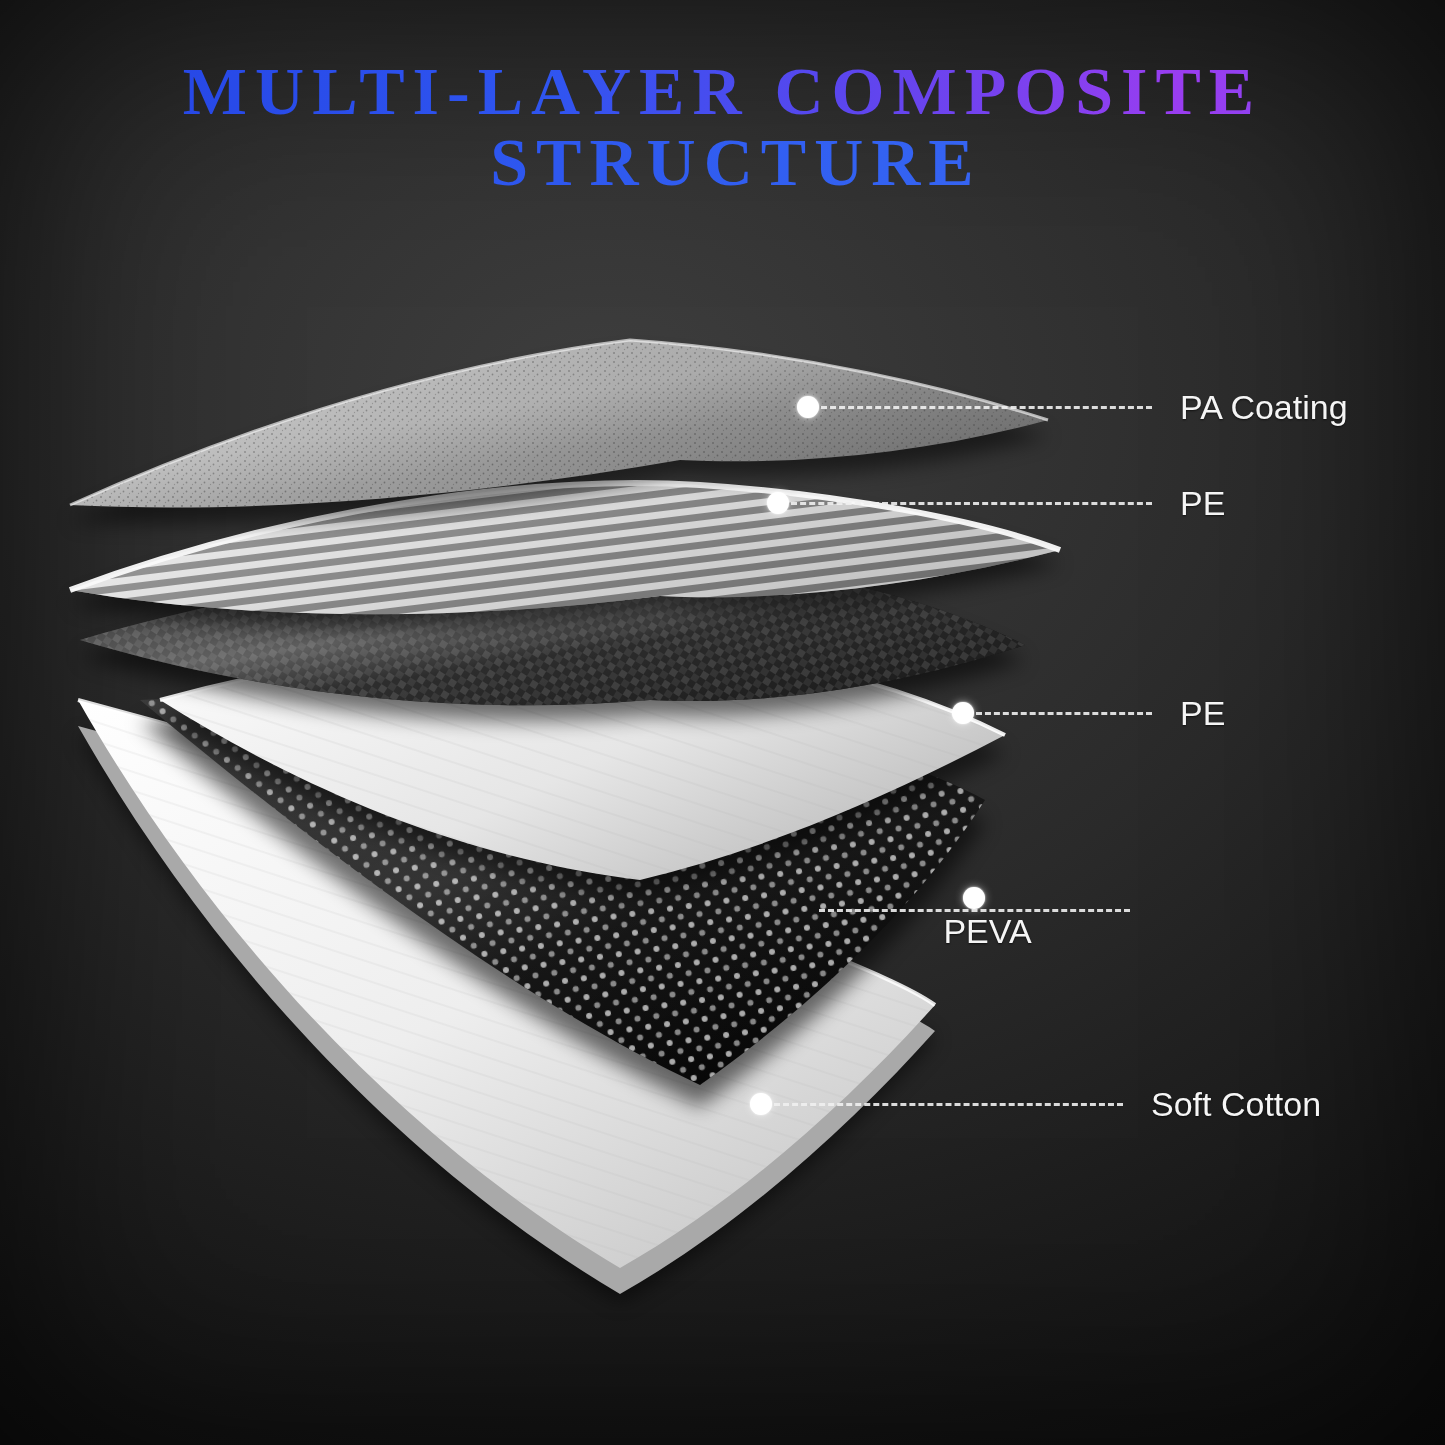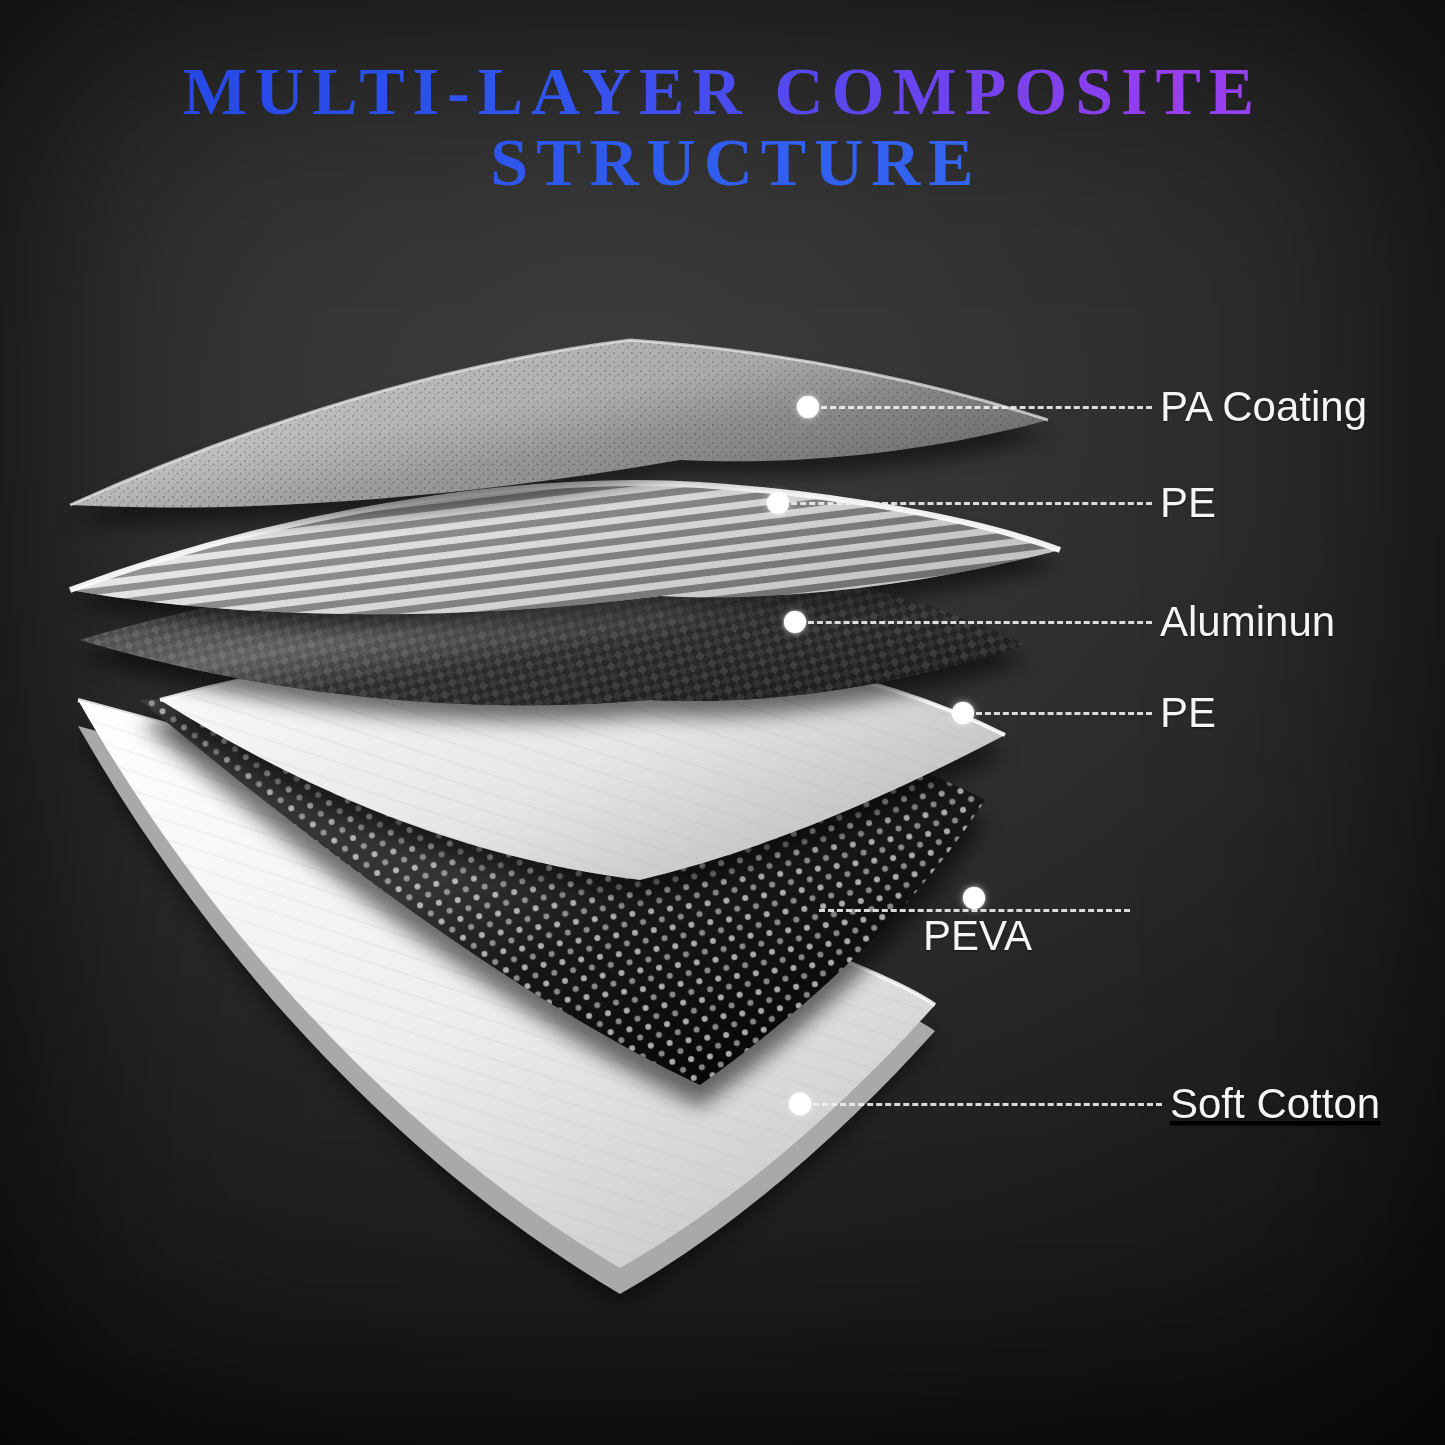--- a/index.html
+++ b/index.html
@@ -32,21 +32,21 @@
     position:absolute;display:flex;align-items:center;height:40px;z-index:6;
   }
   .dot{
     width:22px;height:22px;border-radius:50%;background:#ffffff;flex:0 0 auto;
     box-shadow:0 0 8px rgba(255,255,255,.55), 0 0 2px rgba(255,255,255,.9);
   }
   .leader{
     border-top:3px dashed rgba(240,240,240,.9);height:0;flex:0 0 auto;margin-left:2px;
   }
   .callout-label{
-    margin-left:8px;color:#f5f5f5;font-size:42px;white-space:nowrap;
+    margin-left:28px;color:#f5f5f5;font-size:34px;white-space:nowrap;
     text-shadow:0 1px 2px rgba(0,0,0,.6);
   }
 </style>
 </head>
 <body>
 
 <div class="stage">
 
   <header class="title-block">
     <h1 class="title-line">MULTI-LAYER COMPOSITE</h1>
@@ -176,37 +176,32 @@
     <span class="leader" style="width:331px;"></span>
     <span class="callout-label">PA Coating</span>
   </div>
 
   <div class="callout" style="left:767px;top:483px;">
     <span class="dot"></span>
     <span class="leader" style="width:361px;"></span>
     <span class="callout-label">PE</span>
   </div>
 
-  <div class="callout" style="left:784px;top:602px;">
-    <span class="dot"></span>
-    <span class="leader" style="width:344px;"></span>
-    <span class="callout-label">Aluminun</span>
-  </div>
 
   <div class="callout" style="left:952px;top:693px;">
     <span class="dot"></span>
     <span class="leader" style="width:176px;"></span>
     <span class="callout-label">PE</span>
   </div>
 
   <div class="callout" style="left:817px;top:887px;flex-direction:column;">
     <span class="dot"></span>
     <span class="leader" style="width:311px;"></span>
     <span class="callout-label">PEVA</span>
   </div>
 
-  <div class="callout" style="left:789px;top:1084px;text-decoration:underline;">
+  <div class="callout" style="left:750px;top:1084px;">
     <span class="dot"></span>
     <span class="leader" style="width:349px;"></span>
     <span class="callout-label">Soft Cotton</span>
   </div>
 
 </div>
 
 </body></html>

